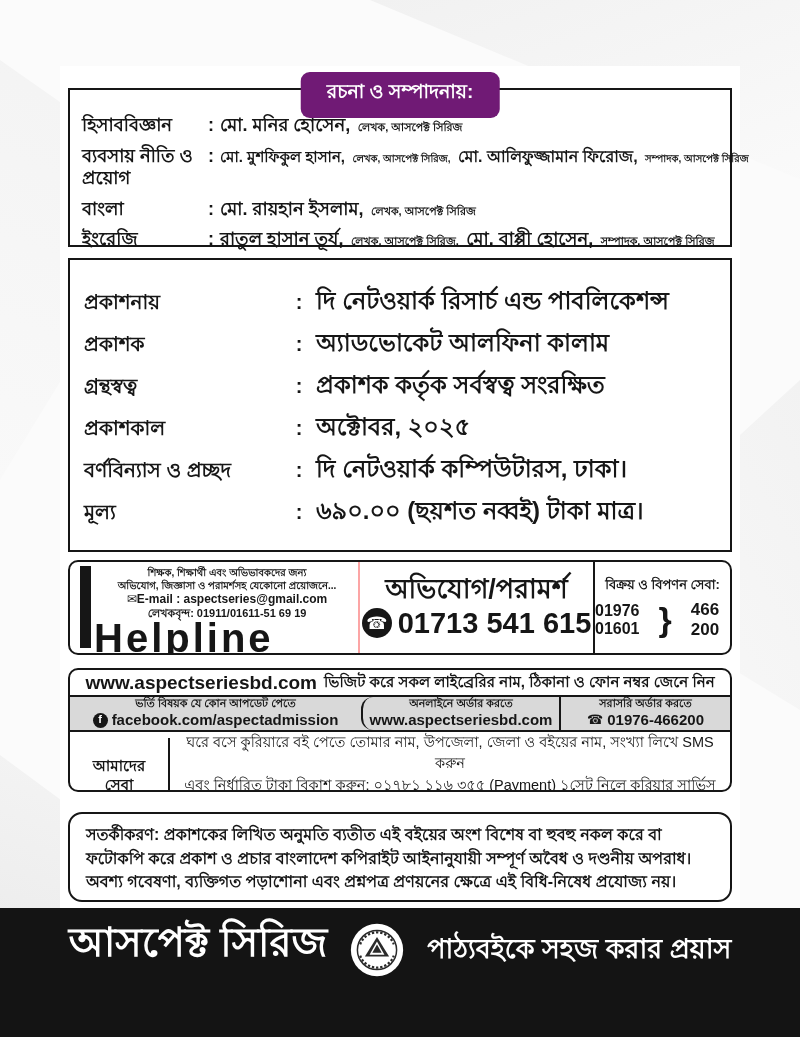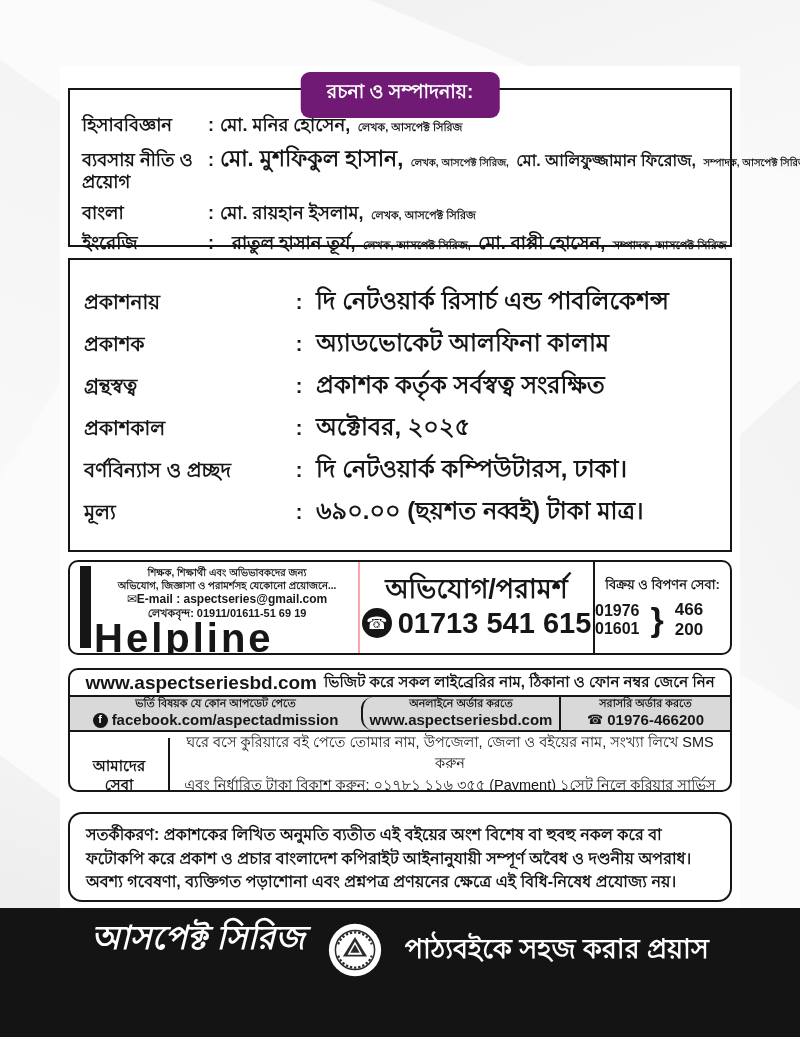--- a/index.html
+++ b/index.html
@@ -60,21 +60,21 @@
   .h-small .s4 { font-size:11px; font-weight:bold; }
   .h-brand { margin-left:24px; font-size:40px; font-weight:bold; letter-spacing:3px; line-height:0.85; }
   .h-mid { width:237px; border-left:2px solid #fca5a5; border-right:2px solid #161616;
            display:flex; flex-direction:column; align-items:center; justify-content:center; gap:2px; }
   .h-mid-title { font-weight:bold; font-size:27px; line-height:1.1; }
   .h-mid-phone { display:flex; align-items:center; gap:6px; font-weight:bold; font-size:29px; }
   .wa-icon { width:30px; height:30px; background:#161616; border-radius:50%;
              color:#fff; font-size:17px; display:flex; align-items:center; justify-content:center; }
   .h-right { flex:1; display:flex; flex-direction:column; align-items:center; justify-content:center; gap:4px; }
   .h-right-title { font-weight:bold; font-size:13px; }
-  .h-right-nums { display:flex; align-items:center; gap:11px; }
+  .h-right-nums { display:flex; align-items:center; gap:19px; }
   .num-col { display:flex; flex-direction:column; font-weight:bold; font-size:16px; line-height:1.15; }
   .brace { font-size:34px; font-weight:bold; line-height:0.8; }
   .num-suffix { font-weight:bold; font-size:17px; }
 
   
   .website { left:68px; top:668px; width:664px; height:124px; border-radius:10px; overflow:hidden;
              display:flex; flex-direction:column; }
   .w-head { height:33px; display:flex; align-items:center; justify-content:center; gap:7px; white-space:nowrap; }
   .w-url { font-weight:bold; font-size:19px; }
   .w-head-text { font-weight:bold; font-size:15px; }
@@ -94,21 +94,21 @@
   .w-s-text { flex:1; text-align:center; font-weight:normal; font-size:14.5px; line-height:1.5; padding:0 6px; }
 
   
   .warning { left:68px; top:812px; width:664px; height:90px; border-radius:14px; padding:9px 16px; }
   .warn-text { font-size:16px; line-height:1.48; font-weight:bold; }
   .warn-lead { font-weight:bold; }
 
   
   .footer { left:0; top:908px; width:800px; height:129px; background:#141414; color:#fff;
             display:flex; align-items:flex-start; justify-content:center; gap:22px; padding-top:12px; }
-  .f-brand { font-size:33px; font-weight:bold; line-height:1.1;font-style:italic; }
+  .f-brand { font-size:40px; font-weight:bold; line-height:1.1; }
   .f-logo { width:56px; height:56px; margin-top:2px; }
   .f-tagline { font-size:27px; font-weight:bold; margin-top:8px; }
 </style>
 </head>
 <body>
 
 <div class="bg-shape bg-1"></div>
 <div class="bg-shape bg-2"></div>
 <div class="bg-shape bg-3"></div>
 <div class="bg-shape bg-4"></div>
@@ -120,35 +120,35 @@
 
   <div class="c-row">
     <span class="c-label">হিসাববিজ্ঞান</span>
       <span class="c-colon">:</span>
     <span><span class="c-name">মো. মনির হোসেন,</span>
     <span class="c-role">লেখক, আসপেক্ট সিরিজ</span></span>
   </div>
   <div class="c-row">
     <span class="c-label">ব্যবসায় নীতি ও প্রয়োগ</span>
       <span class="c-colon">:</span>
-    <span style="white-space:nowrap;"><span class="c-name" style="font-size:22px;">মো. মুশফিকুল হাসান,</span>
+    <span style="white-space:nowrap;"><span class="c-name" style="font-size:15px;">মো. মুশফিকুল হাসান,</span>
     <span class="c-role" style="font-size:10px;">লেখক, আসপেক্ট সিরিজ,</span>
     <span class="c-name" style="font-size:16px;">মো. আলিফুজ্জামান ফিরোজ,</span>
     <span class="c-role" style="font-size:10px;">সম্পাদক, আসপেক্ট সিরিজ</span></span>
   </div>
   <div class="c-row">
     <span class="c-label">বাংলা</span>
       <span class="c-colon">:</span>
     <span><span class="c-name">মো. রায়হান ইসলাম,</span>
     <span class="c-role">লেখক, আসপেক্ট সিরিজ</span></span>
   </div>
   <div class="c-row">
     <span class="c-label">ইংরেজি</span>
       <span class="c-colon">:</span>
-    <span style="white-space:nowrap;margin-left:12px;"><span class="c-name">রাতুল হাসান তূর্য,</span>
+    <span style="white-space:nowrap;"><span class="c-name">রাতুল হাসান তূর্য,</span>
     <span class="c-role">লেখক, আসপেক্ট সিরিজ,</span>
     <span class="c-name">মো. বাপ্পী হোসেন,</span>
     <span class="c-role">সম্পাদক, আসপেক্ট সিরিজ</span></span>
   </div>
 </div>
 
 <div class="abs bx pub">
   <div class="p-row">
     <span class="p-label">প্রকাশনায়</span>
     <span class="p-colon">:</span>

